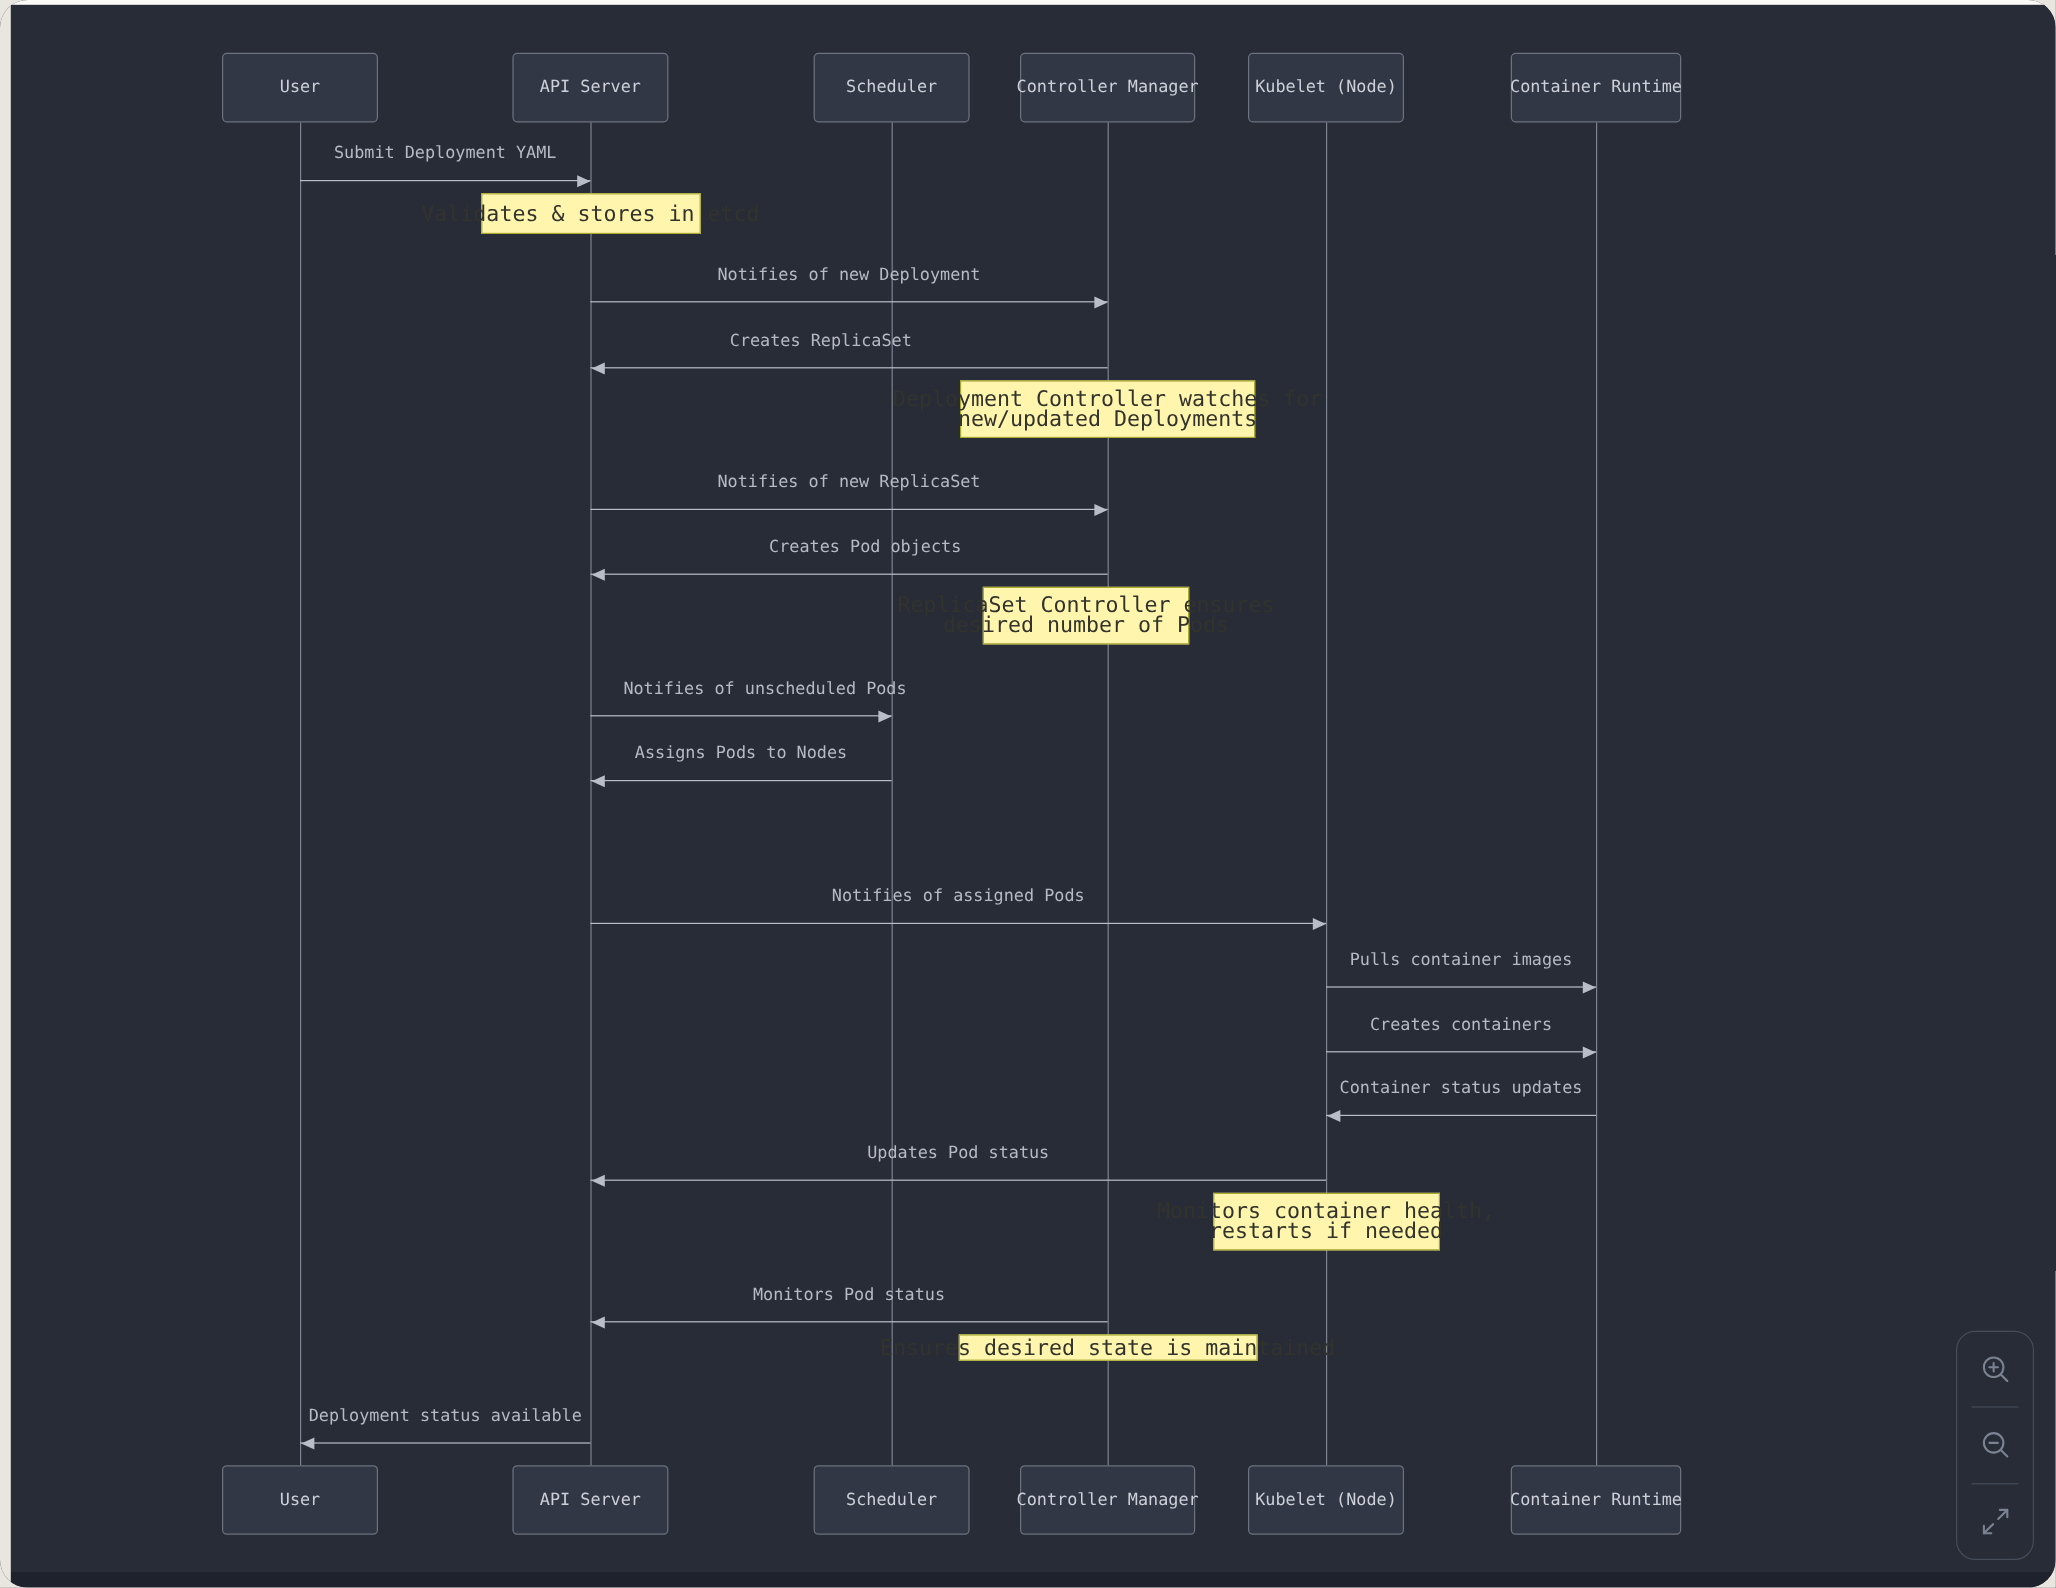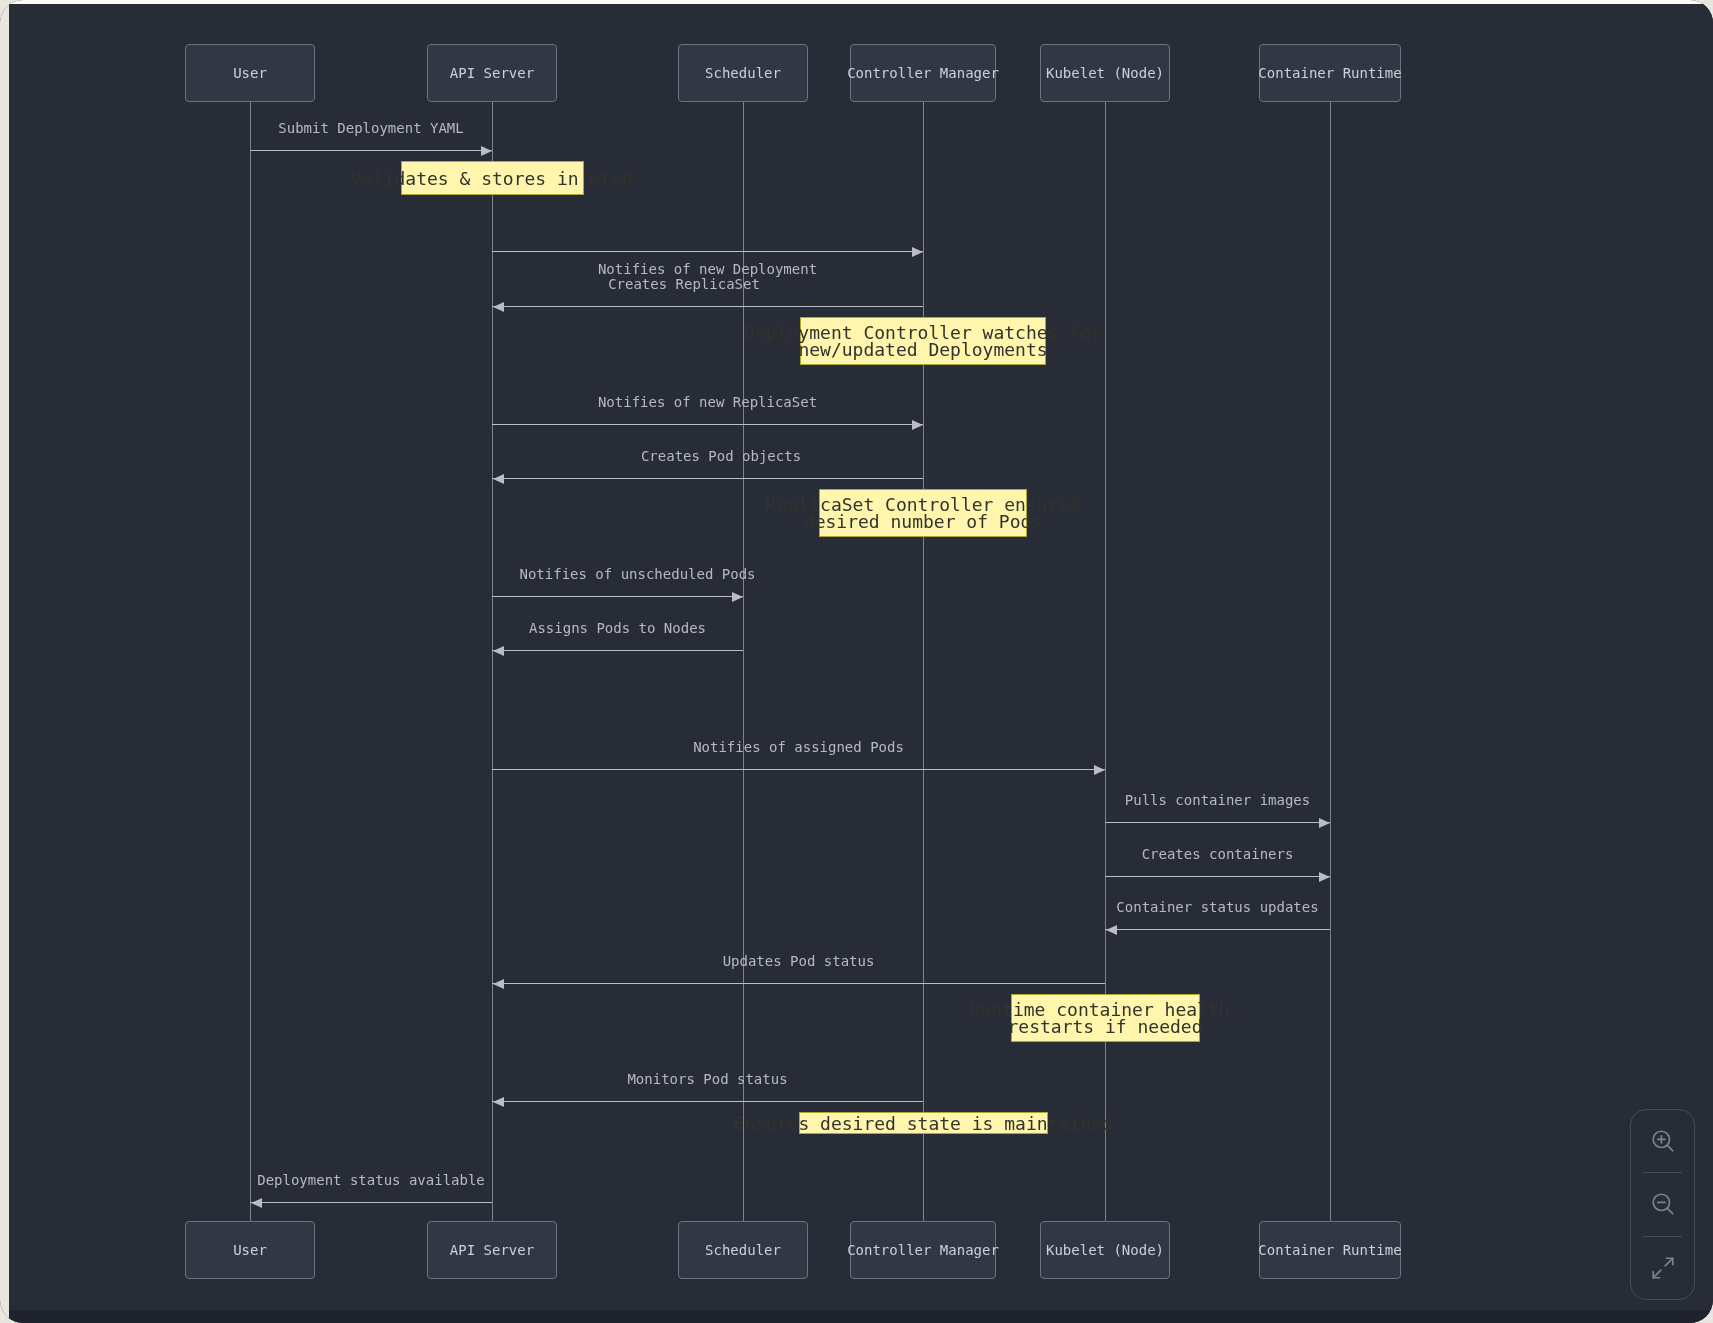--- a/index.html
+++ b/index.html
@@ -98,21 +98,21 @@
       <div class="actor-box" style="left: 1250px; top: 40px; width: 142px; height: 58px;">
         <span class="actor-label">Container Runtime</span>
       </div>
       <div class="actor-box" style="left: 1250px; top: 1217px; width: 142px; height: 58px;">
         <span class="actor-label">Container Runtime</span>
       </div>
       <div class="lifeline" style="left: 1321px; top: 98px; height: 1119px;"></div>
       <div class="msg-label" style="left: 362px; top: 116px;">Submit Deployment YAML</div>
       <div class="msg-line" style="left: 241px; width: 242px; top: 146px;"></div>
       <div class="msg-arrow right" style="top: 142px; left: 472px;"></div>
-      <div class="msg-label" style="left: 698.5px; top: 217px; margin-top: 40px;">Notifies of new Deployment</div>
+      <div class="msg-label" style="left: 698.5px; top: 217px;">Notifies of new Deployment</div>
       <div class="msg-line" style="left: 483px; width: 431px; top: 247px;"></div>
       <div class="msg-arrow right" style="top: 243px; left: 903px;"></div>
       <div class="msg-label" style="left: 675px; top: 272px;">Creates ReplicaSet</div>
       <div class="msg-line" style="left: 483px; width: 431px; top: 302px;"></div>
       <div class="msg-arrow left" style="top: 298px; left: 484px;"></div>
       <div class="msg-label" style="left: 698.5px; top: 390px;">Notifies of new ReplicaSet</div>
       <div class="msg-line" style="left: 483px; width: 431px; top: 420px;"></div>
       <div class="msg-arrow right" style="top: 416px; left: 903px;"></div>
       <div class="msg-label" style="left: 712px; top: 444px;">Creates Pod objects</div>
       <div class="msg-line" style="left: 483px; width: 431px; top: 474px;"></div>
@@ -144,26 +144,26 @@
       <div class="msg-label" style="left: 362px; top: 1168px;">Deployment status available</div>
       <div class="msg-line" style="left: 241px; width: 242px; top: 1198px;"></div>
       <div class="msg-arrow left" style="top: 1194px; left: 242px;"></div>
       <div class="note" style="left: 391.5px; top: 157px; width: 183px; height: 34px;">
         <div class="note-line">Validates &amp; stores in etcd</div>
       </div>
       <div class="note" style="left: 791px; top: 313px; width: 246px; height: 48px;">
         <div class="note-line">Deployment Controller watches for</div>
         <div class="note-line">new/updated Deployments</div>
       </div>
-      <div class="note" style="left: 810px; top: 485px; width: 208px; height: 48px;">
+      <div class="note" style="left: 810px; top: 485px; width: 172px; height: 48px;">
         <div class="note-line">ReplicaSet Controller ensures</div>
         <div class="note-line">desired number of Pods</div>
       </div>
       <div class="note" style="left: 1001.5px; top: 990px; width: 189px; height: 48px;">
-        <div class="note-line">Runtime container health,</div>
+        <div class="note-line">Monitors container health,</div>
         <div class="note-line">restarts if needed</div>
       </div>
       <div class="note" style="left: 789.5px; top: 1108px; width: 249px; height: 22px;">
         <div class="note-line">Ensures desired state is maintained</div>
       </div>
     </div>
 
   <div class="zoom-panel">
     <button class="zoom-btn">
       <svg width="26" height="26" viewBox="0 0 24 24">

